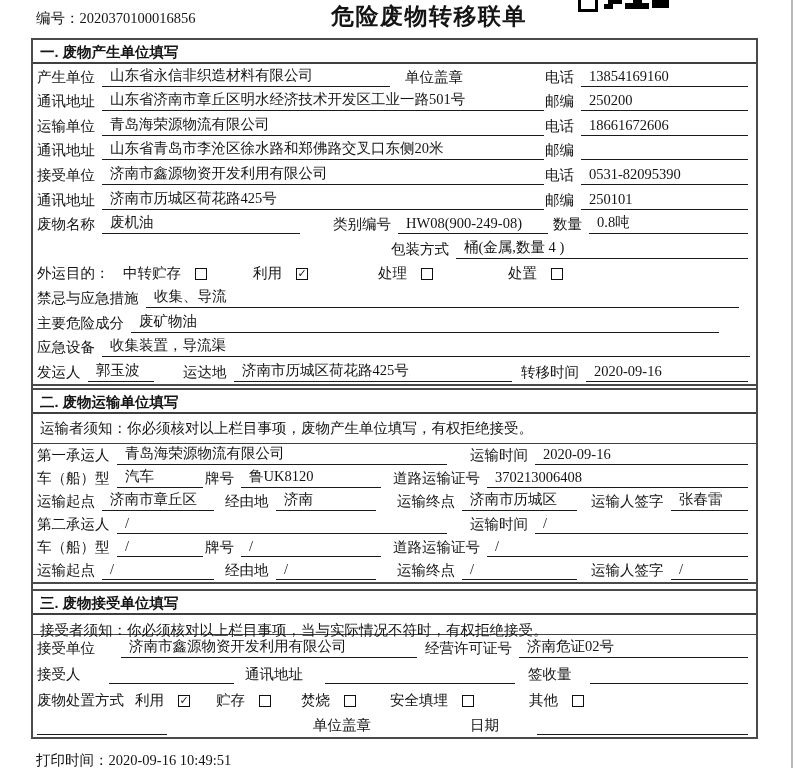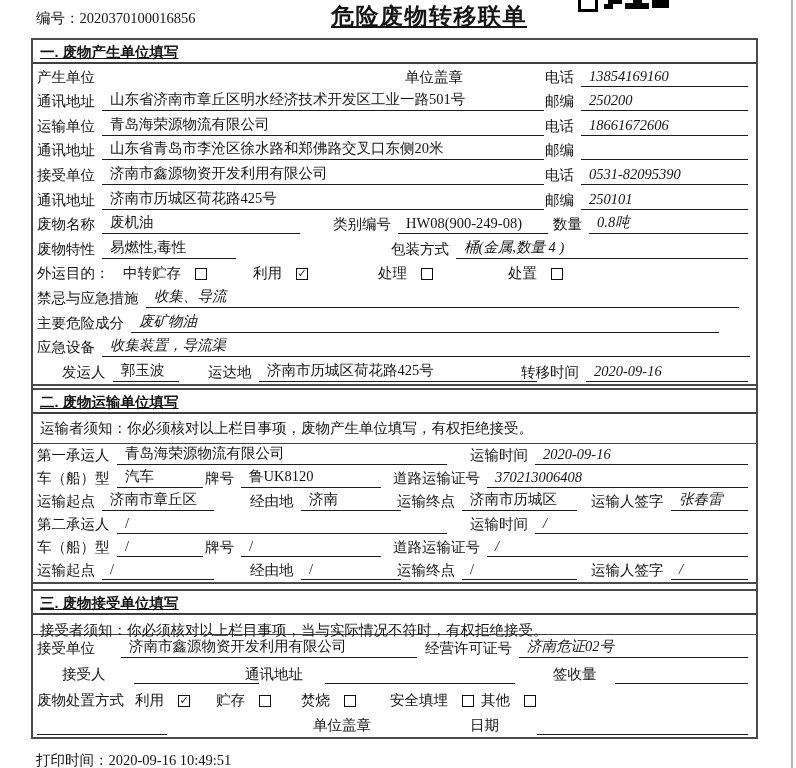--- a/index.html
+++ b/index.html
@@ -1,21 +1,21 @@
 <!DOCTYPE html>
 <html><head>
 <meta charset="utf-8">
 <style>
   html,body { margin:0; padding:0; }
   body {
     width:796px; height:768px; background:#ffffff; overflow:hidden; position:relative;
     font-family:"Liberation Serif","DejaVu Serif",serif;
     font-size:14.5px; color:#141414;
   }
-  .heiti { font-family:"Liberation Sans","DejaVu Sans",sans-serif; font-weight:bold;text-decoration:underline; }
+  .heiti { font-family:"Liberation Sans","DejaVu Sans",sans-serif; font-weight:bold; }
 
   .doc-header { position:absolute; left:0; top:0; width:796px; height:38px; }
   .doc-no { position:absolute; left:36px; top:9px; white-space:nowrap; }
   .doc-title { position:absolute; left:331px; top:1px; font-size:23px; letter-spacing:1.5px; white-space:nowrap; }
 
   .qr-frag { position:absolute; left:576px; top:0; width:100px; height:14px; }
   .qr-frag .qb { position:absolute; background:#000; }
   .qr-frag .qh { position:absolute; background:#fff; border:3.5px solid #000; }
 
   .page-edge { position:absolute; left:791px; top:0; width:2px; height:768px; background:#b8b8b8; }
@@ -28,24 +28,24 @@
 
   .notice-row { height:30px; line-height:29px; padding-left:7px; border-bottom:1.5px solid #3f3f3f; box-sizing:border-box; white-space:nowrap; }
   .s3 .notice-row { height:20px; line-height:31px; }
 
   .row { position:relative; height:24.6px;padding-left:6px; }
   .s2 .row { height:23px; }
   .s3 .row { height:25.7px; }
 
   .g { position:absolute; bottom:2px; display:flex; align-items:flex-end; }
   .g.fill { right:8px; }
-  .g.fill .val { flex:1 1 auto;font-style:italic; }
+  .g.fill .val { flex:1 1 auto; }
   .lbl { white-space:nowrap; padding-right:7px; }
   .val { border-bottom:1px solid #1b1b1b; padding:0 4px 1px 8px; white-space:nowrap; min-height:18px; box-sizing:border-box; }
-  .w2 { min-width:29px; } .w3 { min-width:44px;margin-left:25px; } .w4 { min-width:58px; }
+  .w2 { min-width:29px; } .w3 { min-width:44px; } .w4 { min-width:58px; }
   .w5 { min-width:73px; } .w6 { min-width:87px; } .w7 { min-width:102px; }
 
   .cb { width:12px; height:12px; border:1.6px solid #101010; margin:0 0 3px 7px; font-size:11px; line-height:9px; text-align:center; flex:0 0 auto; box-sizing:border-box; font-family:"DejaVu Sans",sans-serif; }
 
   .doc-footer { position:absolute; left:36px; top:751px; white-space:nowrap; }
 </style>
 </head>
 <body>
 
 <div class="doc-header">
@@ -64,20 +64,21 @@
 </div>
 
 <div class="doc-table">
 
   <div class="s1">
     <div class="sec-hdr heiti">一. 废物产生单位填写</div>
 
     <div class="row">
       <span class="g" style="left:4px">
           <span class="lbl w4">产生单位</span>
+          <span class="val" style="width:288px">山东省永信非织造材料有限公司</span>
         </span>
       <span class="g" style="left:372px">
           <span class="lbl w4">单位盖章</span>
         </span>
       <span class="g fill" style="left:512px">
           <span class="lbl w2">电话</span>
           <span class="val">13854169160</span>
         </span>
     </div>
 
@@ -145,24 +146,20 @@
           <span class="lbl w4">类别编号</span>
           <span class="val" style="width:150px">HW08(900-249-08)</span>
         </span>
       <span class="g fill" style="left:520px">
           <span class="lbl w2">数量</span>
           <span class="val">0.8吨</span>
         </span>
     </div>
 
     <div class="row">
-      <span class="g" style="left:4px">
-          <span class="lbl w4">废物特性</span>
-          <span class="val" style="width:134px">易燃性,毒性</span>
-        </span>
       <span class="g fill" style="left:358px">
           <span class="lbl w4">包装方式</span>
           <span class="val">桶(金属,数量 4 )</span>
         </span>
     </div>
 
     <div class="row">
       <span class="g" style="left:4px">
           <span class="lbl">外运目的：</span>
         </span>
@@ -363,21 +360,21 @@
           <span class="cb"></span>
         </span>
       <span class="g" style="left:268px">
           <span class="lbl">焚烧</span>
           <span class="cb"></span>
         </span>
       <span class="g" style="left:357px">
           <span class="lbl">安全填埋</span>
           <span class="cb"></span>
         </span>
-      <span class="g" style="left:448px">
+      <span class="g" style="left:496px">
           <span class="lbl">其他</span>
           <span class="cb"></span>
         </span>
     </div>
 
     <div class="row">
       <span class="g" style="left:4px">
           <span class="val" style="width:130px"></span>
         </span>
       <span class="g" style="left:280px">

